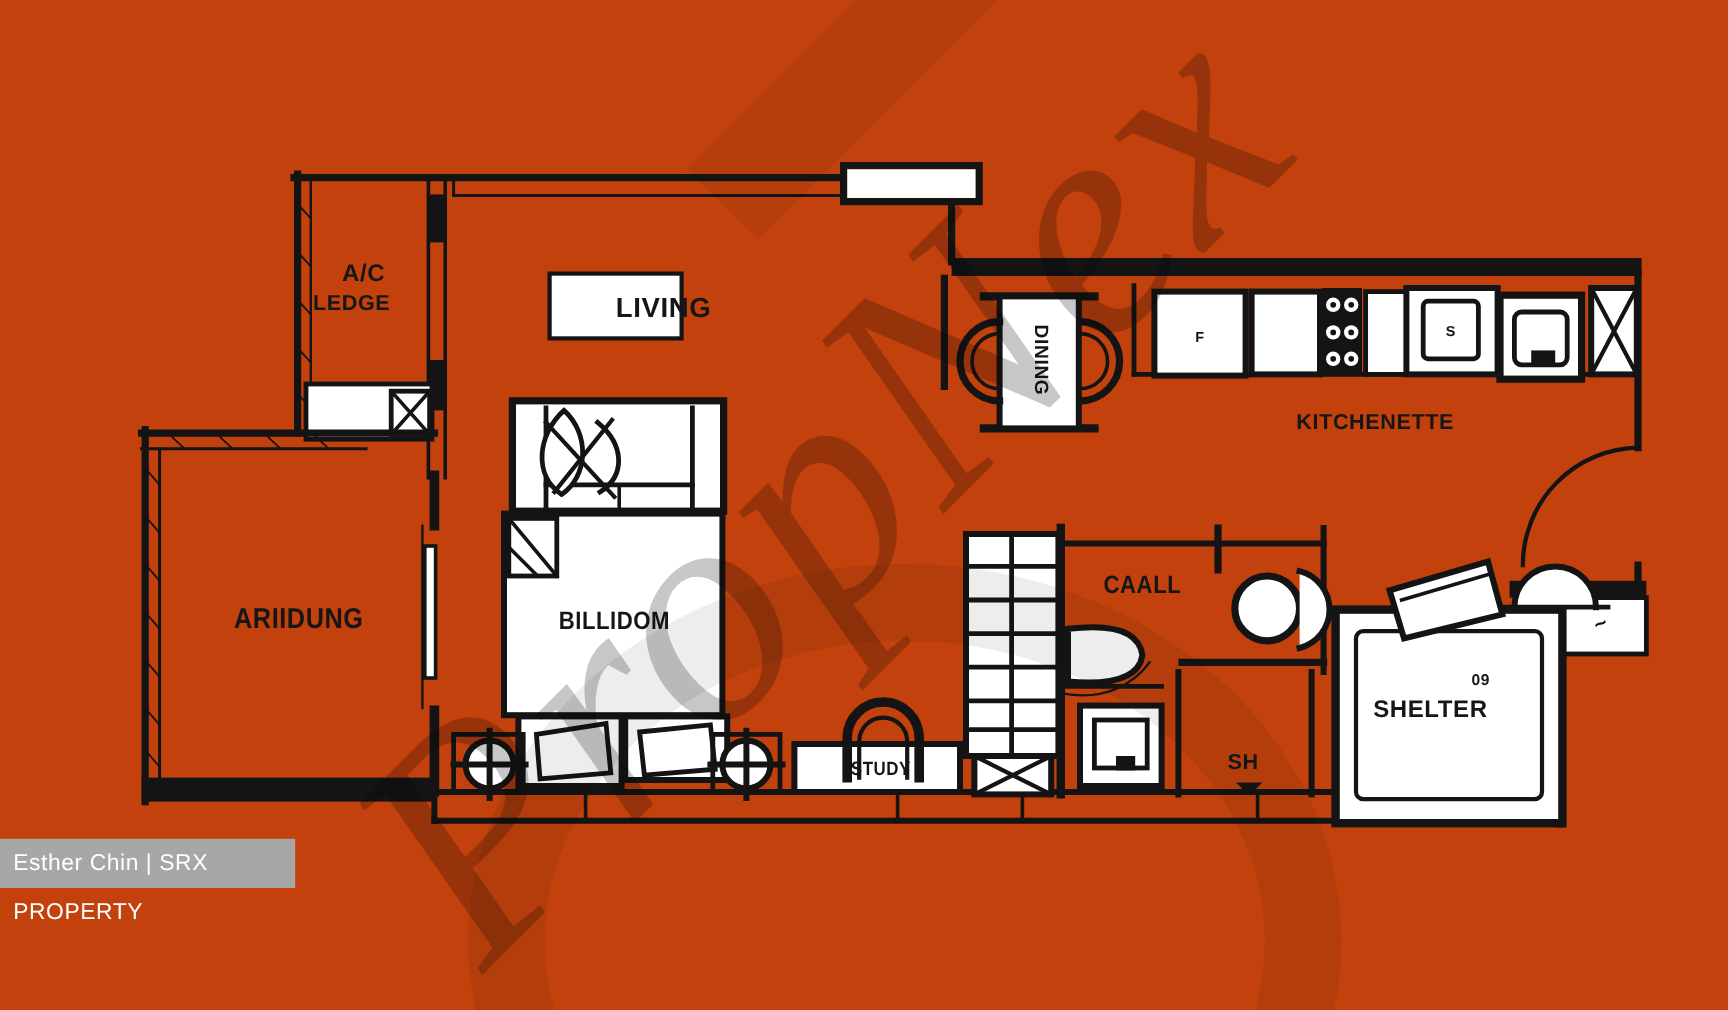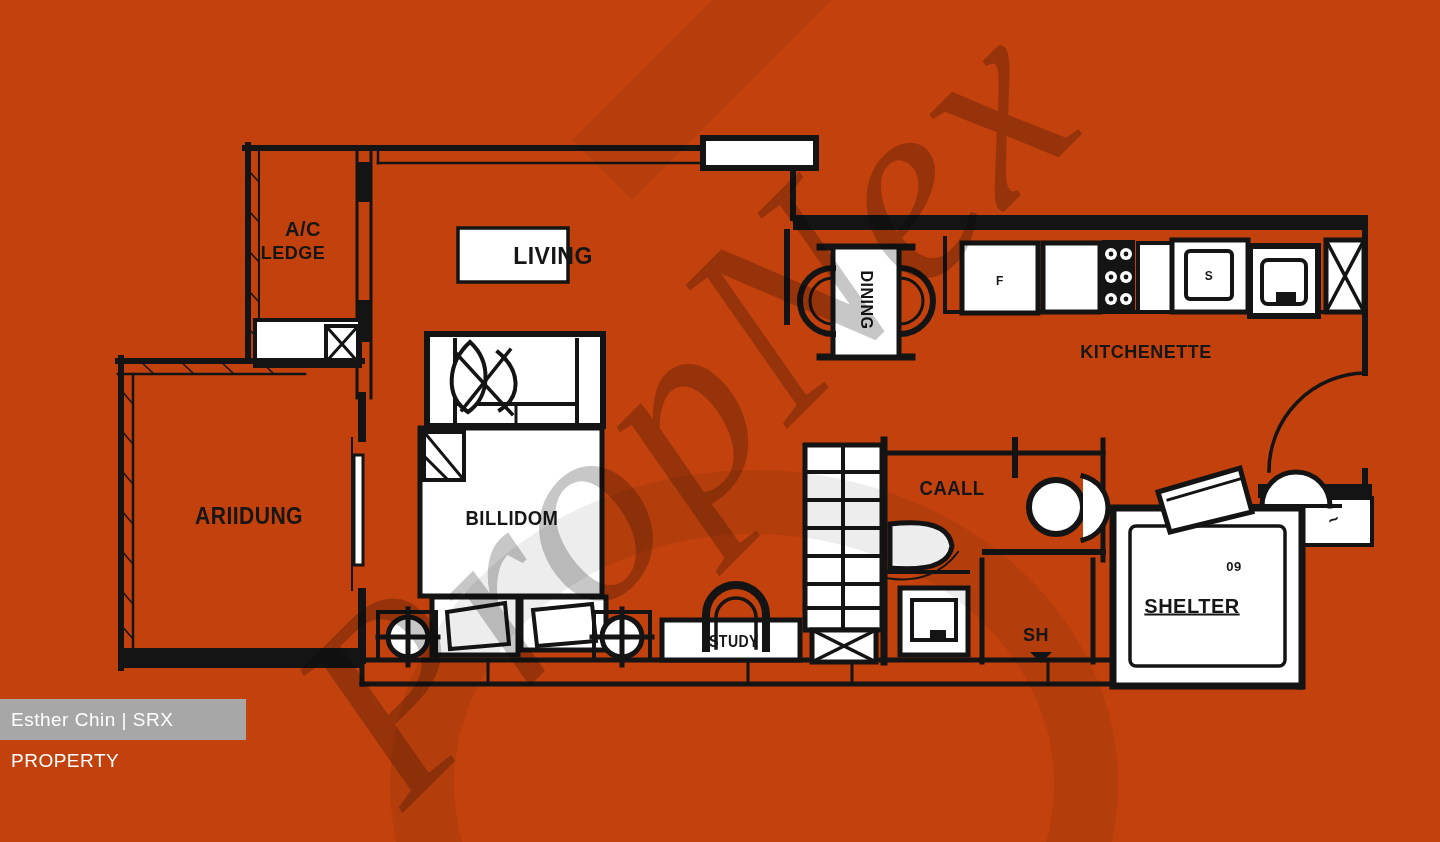--- a/index.html
+++ b/index.html
@@ -223,20 +223,20 @@
   <div class="lbl vtext" style="left:866px;top:300px;font-size:16px;">DINING</div>
   <div class="lbl" style="left:1146px;top:352px;font-size:18px;">KITCHENETTE</div>
   <div class="lbl" style="left:1000px;top:281px;font-size:12px;">F</div>
   <div class="lbl" style="left:1209px;top:276px;font-size:12px;">S</div>
   <div class="lbl squish" style="left:249px;top:516px;font-size:24px;">ARIIDUNG</div>
   <div class="lbl squish" style="left:512px;top:518px;font-size:21px;">BILLIDOM</div>
   <div class="lbl squish" style="left:734px;top:642px;font-size:16px;">STUDY</div>
   <div class="lbl squish" style="left:952px;top:488px;font-size:21px;">CAALL</div>
   <div class="lbl" style="left:1036px;top:602px;font-size:18px;margin-top:33px;">SH</div>
   <div class="lbl" style="left:1234px;top:567px;font-size:13px;">09</div>
-  <div class="lbl" style="left:1192px;top:606px;font-size:20px;text-decoration:underline;">SHELTER</div>
+  <div class="lbl" style="left:1192px;top:592px;font-size:20px;">SHELTER</div>
   <div class="lbl" style="left:1334px;top:520px;font-size:18px;transform:translate(-50%,-50%) rotate(-25deg);">~</div>
 
   <div class="watermark">PropNex</div>
 
   <div class="badge">Esther Chin | SRX PROPERTY</div>
 
 </div>
 
 </body></html>

